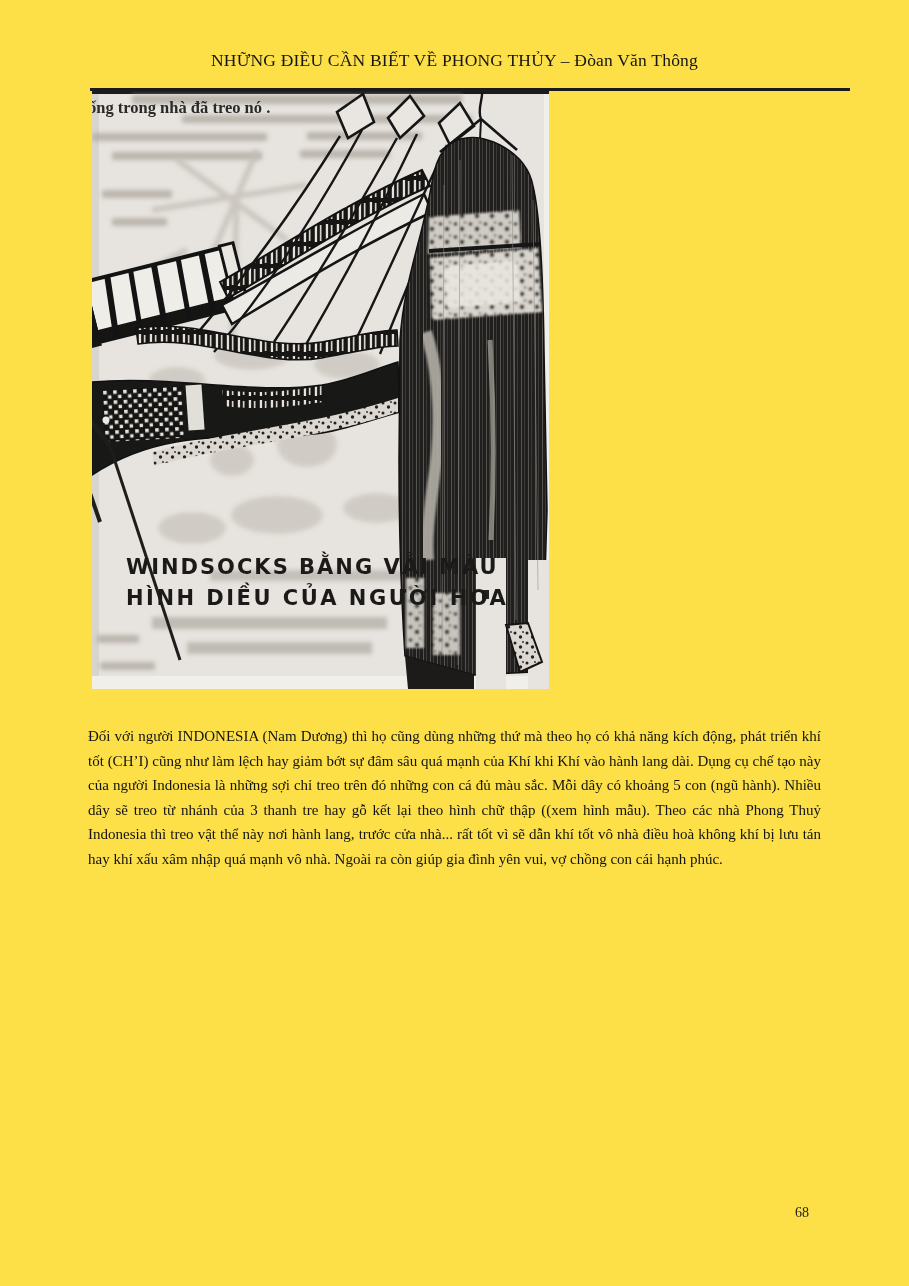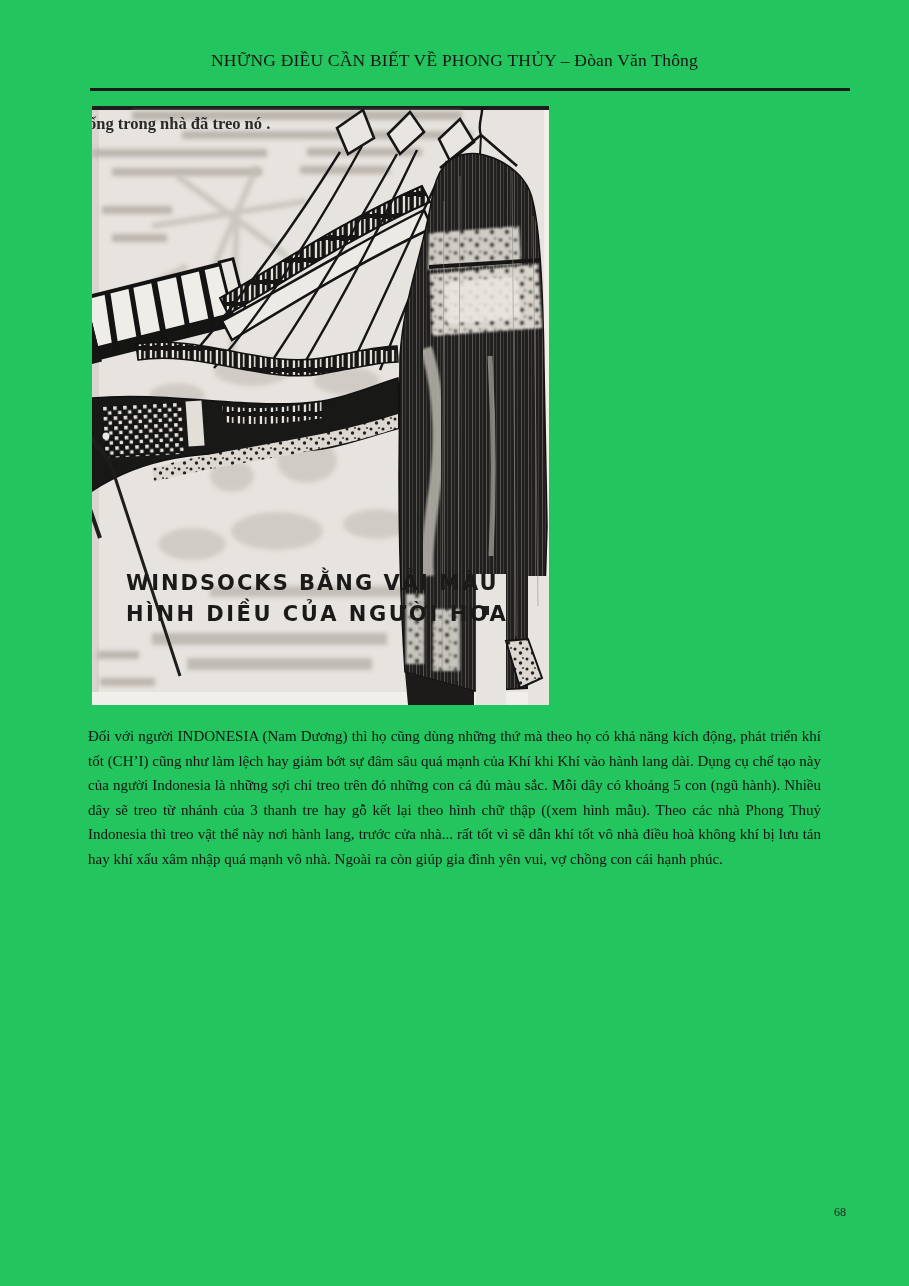--- a/index.html
+++ b/index.html
@@ -1,44 +1,44 @@
 <!DOCTYPE html>
 <html><head>
 <meta charset="utf-8">
 <style>
   html,body{margin:0;padding:0;background:#ffffff;}
   .page{
     position:relative;
     width:909px;height:1286px;
-    background:#22c55e;
+    background:#fde047;
     font-family:"Liberation Serif", serif;
     color:#111;
     overflow:hidden;
   }
   .header{
     position:absolute;top:50px;left:0;width:909px;
     text-align:center;
     font-size:17.5px;letter-spacing:.2px;color:#151515;
   }
   .header-rule{
     position:absolute;top:88px;left:90px;width:760px;height:3px;
     background:#1a1a1a;
   }
   .figure{
-    position:absolute;top:106px;left:92px;width:457px;height:549px;
+    position:absolute;top:90px;left:92px;width:457px;height:549px;
   }
   .figure svg{display:block;}
   .body-par{
     position:absolute;top:709px;left:88px;width:733px;
     font-size:15px;line-height:24.6px;
     text-align:justify;color:#131313;
   }
   .pagenum{
-    position:absolute;top:1205px;left:834px;
-    font-size:12px;color:#222;
+    position:absolute;top:1205px;left:795px;
+    font-size:14px;color:#222;
   }
 </style>
 </head>
 <body>
 
 <div class="page">
 
   <div class="header">
     <span>NHỮNG ĐIỀU CẦN BIẾT VỀ PHONG THỦY – Đòan Văn Thông</span>
   </div>

